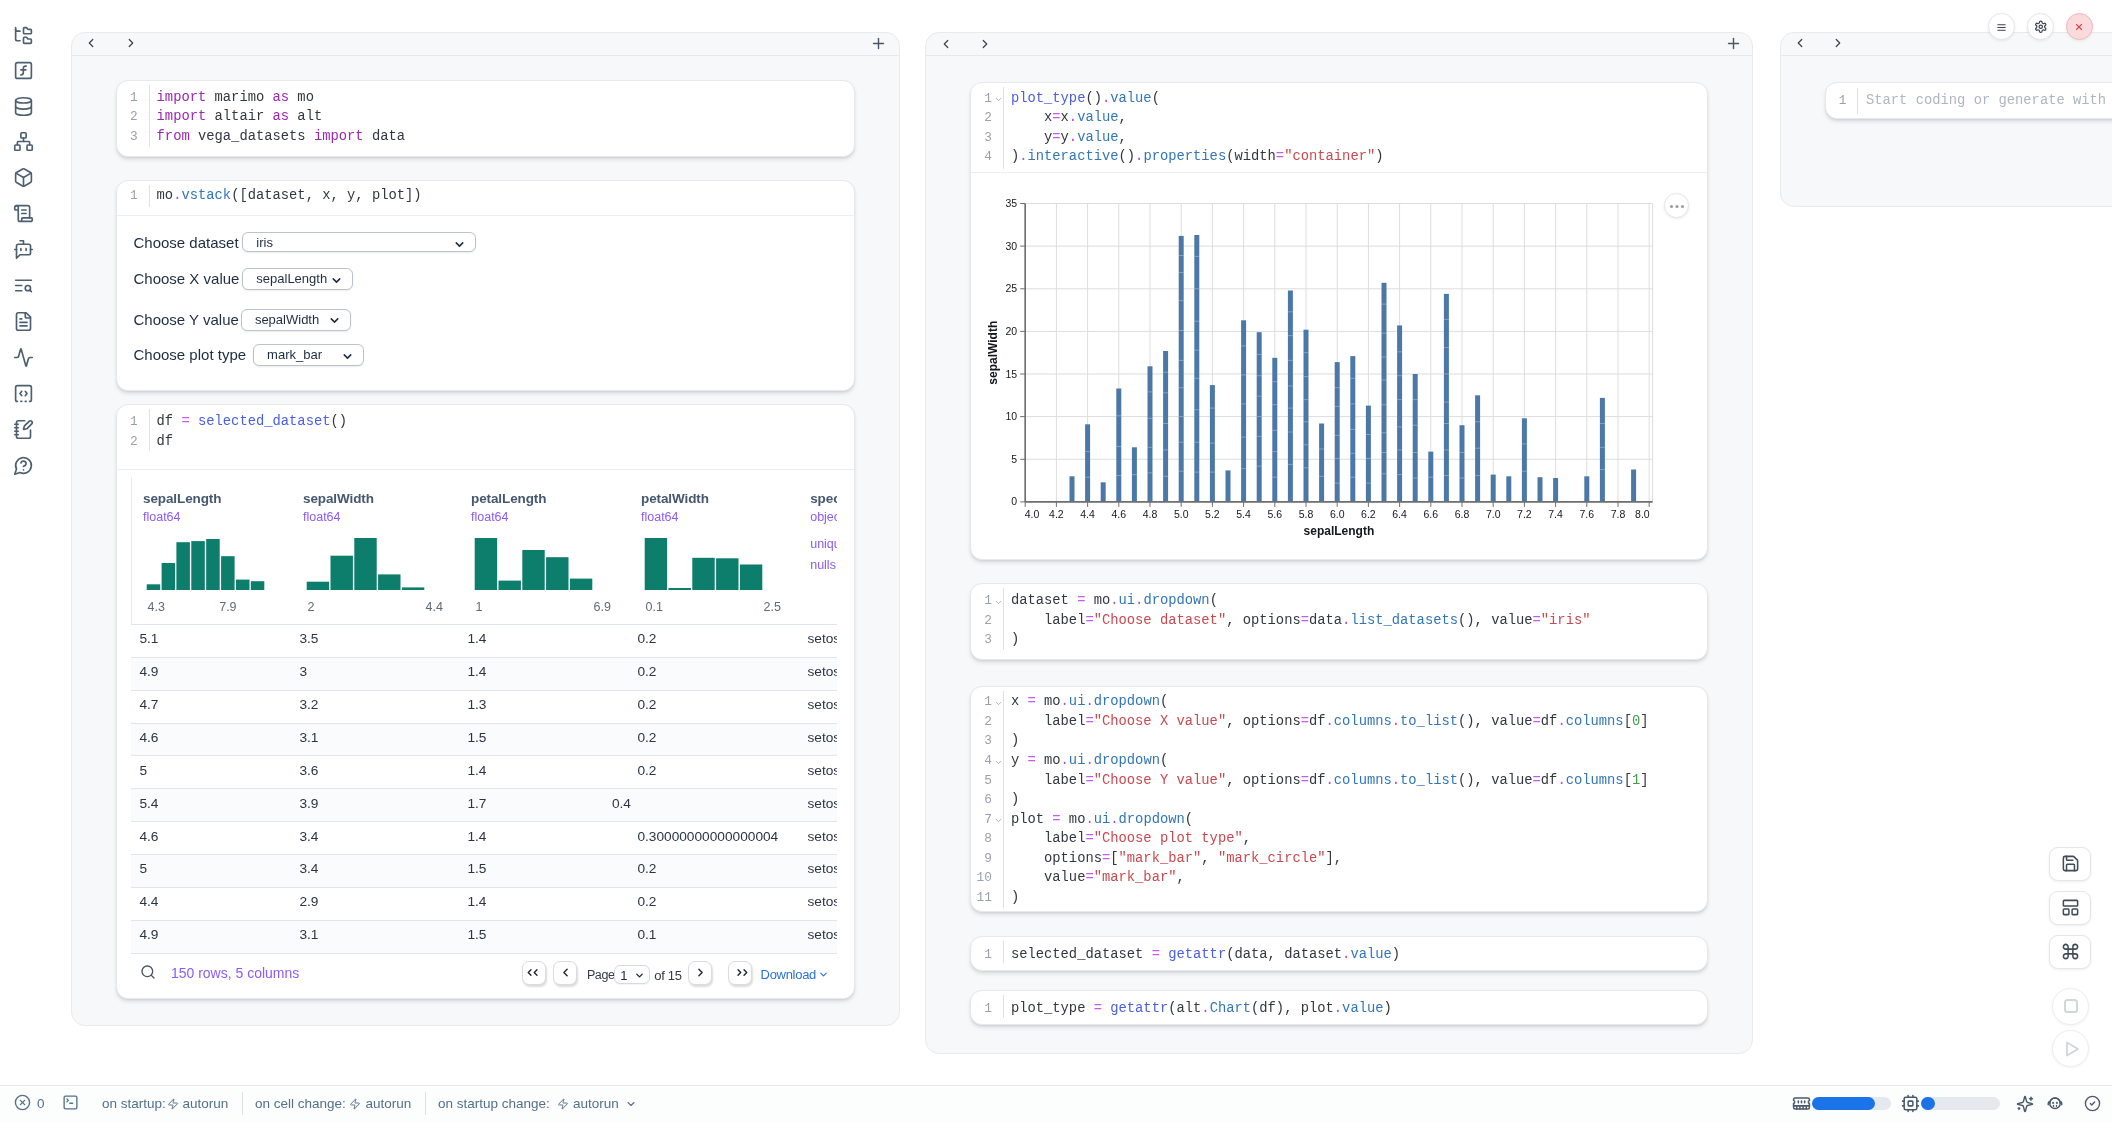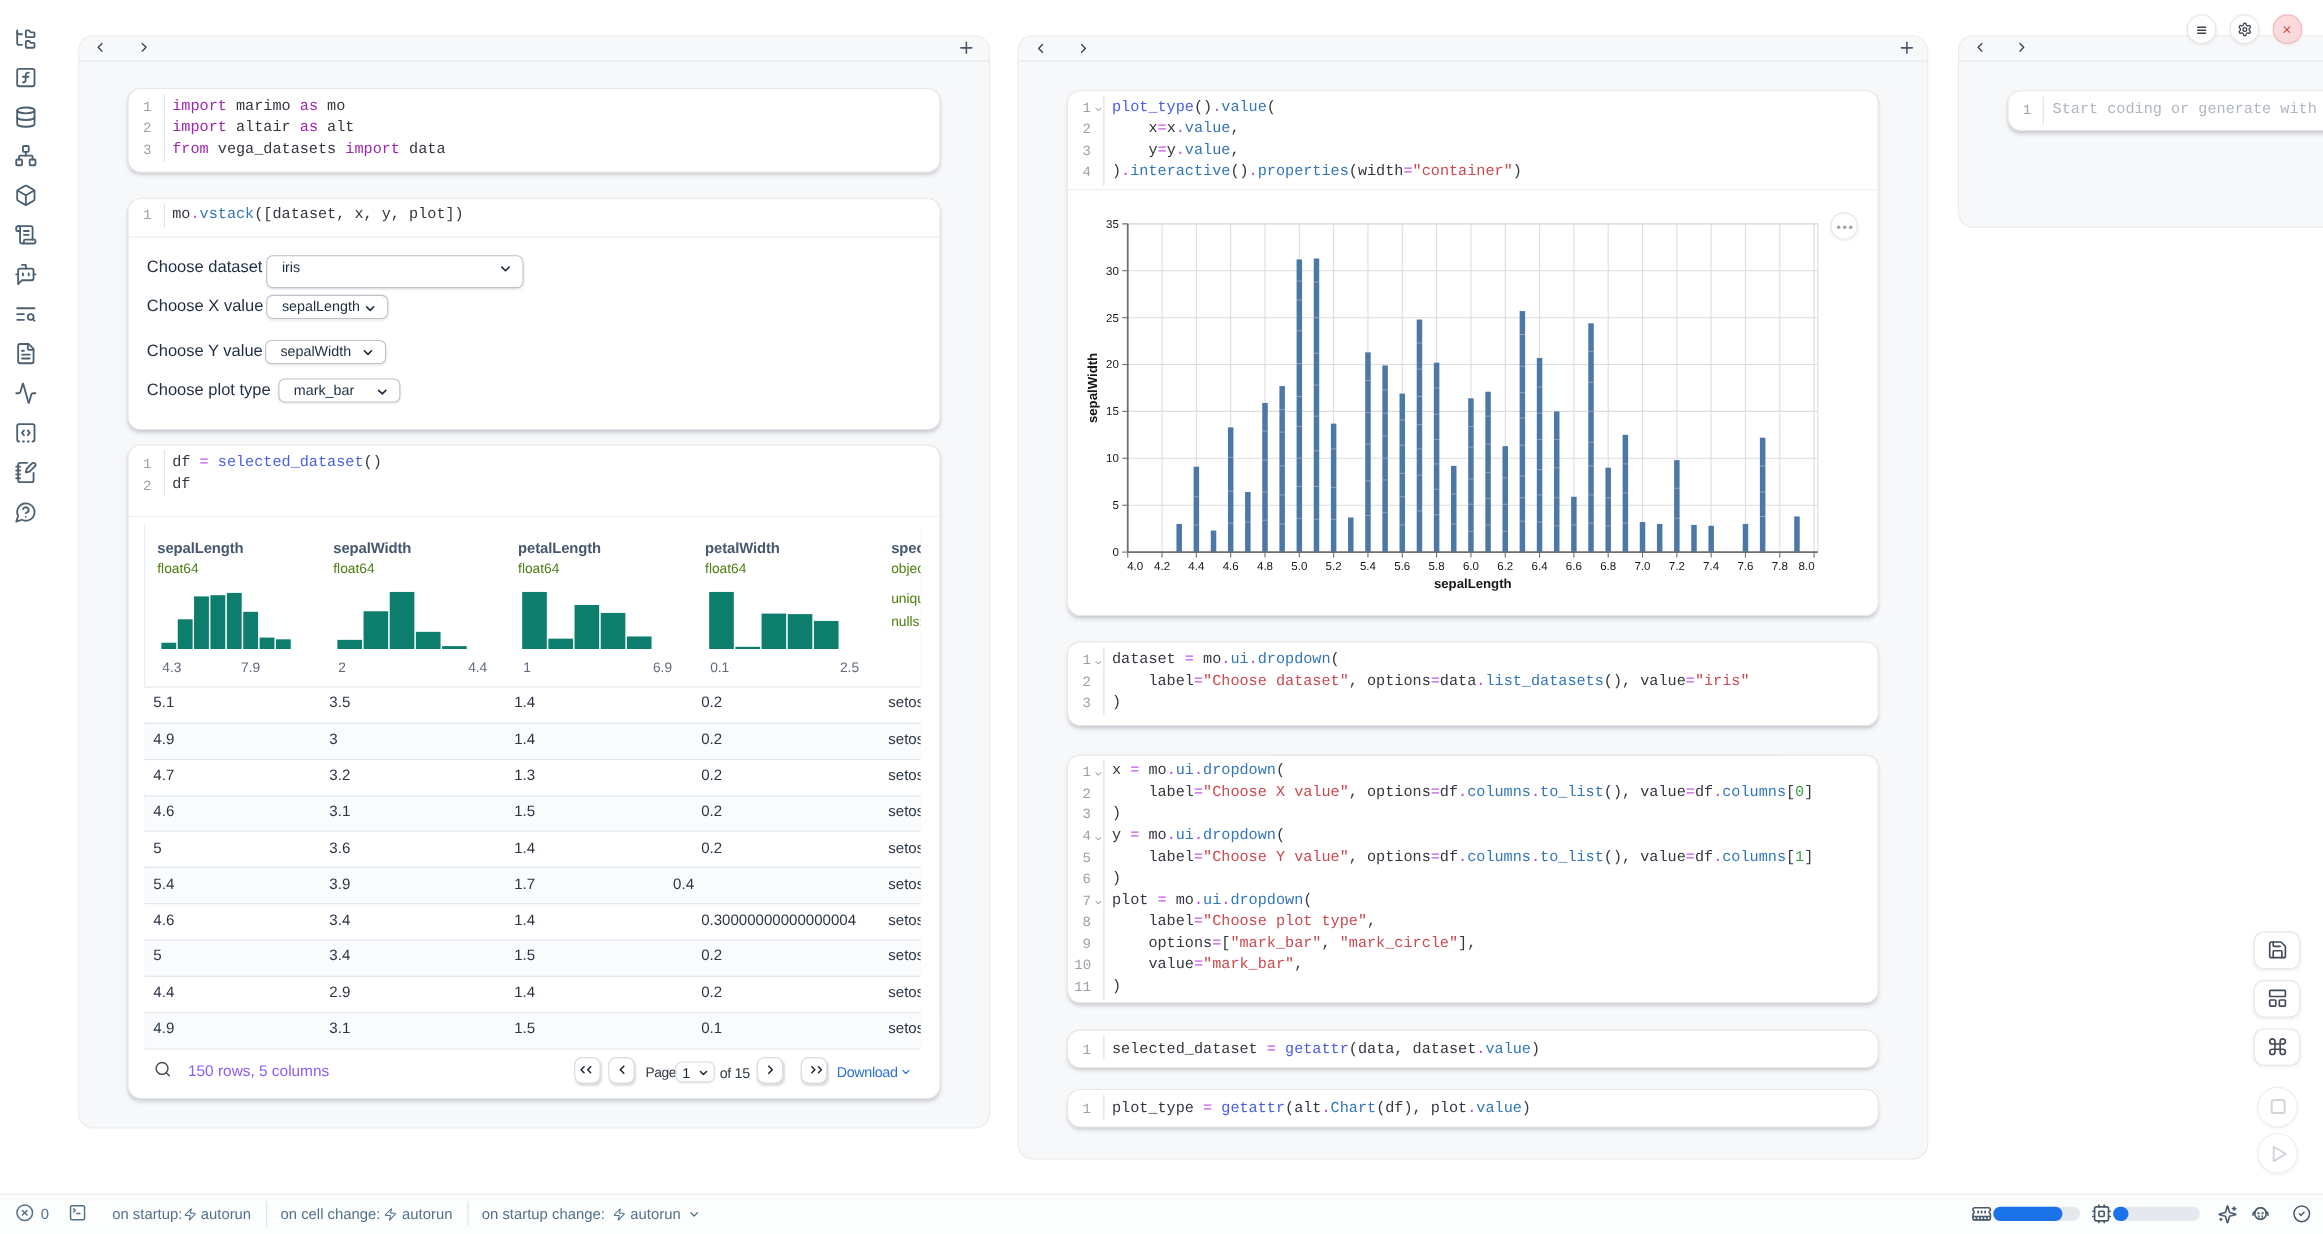--- a/index.html
+++ b/index.html
@@ -14,21 +14,21 @@
 .codewrap { position:absolute; font:13.8px/19.55px "Liberation Mono", monospace; color:#33373f; white-space:pre; }
 .nums { position:absolute; font:12.8px/19.55px "Liberation Mono", monospace; color:#9aa1ab; text-align:right; white-space:pre; }
 .gut { position:absolute; width:1px; background:#dfe1e5; }
 .k { color:#9d27b0; } .o { color:#c75af0; } .d { color:#b14ae0; }
 .f { color:#4a5ee4; } .a { color:#3276b8; } .s { color:#c9494f; } .n { color:#3f9f4a; }
 .lbl { position:absolute; font:15px/20px "Liberation Sans", sans-serif; color:#1f2d42; }
 .sel { position:absolute; background:#fff; border:1px solid #bcc2cb; border-radius:6px;
   box-shadow:0 1px 2px rgba(0,0,0,.08); font:13px/20px "Liberation Sans", sans-serif; color:#1f2d42; padding-left:13px; }
 .selchev { position:absolute; right:9px; top:4.5px; }
 .hdrname { position:absolute; font-weight:bold; font-size:13.5px; color:#46586f; letter-spacing:-.1px; }
-.hdrtype { position:absolute; font-size:12.5px; color:#4d7c0f; white-space:pre; }
+.hdrtype { position:absolute; font-size:12.5px; color:#8b5cf6; white-space:pre; }
 .mm { position:absolute; font-size:12.5px; color:#5f6b7a; }
 .rowtxt { position:absolute; font-size:13.7px; color:#2b3544; }
 .pgbtn { position:absolute; width:24px; height:24px; background:#fff; border:1px solid #d9dce1;
   border-radius:7px; box-shadow:1px 2px 2px rgba(0,0,0,.14); }
 .circbtn { position:absolute; width:27px; height:27px; border-radius:50%; background:#fff;
   border:1px solid #e5e7ea; box-shadow:0 1px 3px rgba(0,0,0,.08); }
 .fab { position:absolute; width:42px; height:34px; background:#fff; border:1px solid #e4e6e9;
   border-radius:9px; box-shadow:0 1px 3px rgba(0,0,0,.07); }
 .fabc { position:absolute; width:37px; height:37px; background:#fff; border:1px solid #eceef0;
   border-radius:50%; box-shadow:0 1px 3px rgba(0,0,0,.06); }
@@ -156,21 +156,21 @@
 <div class="gut" style="left:149.0px;top:85.3px;height:61.650000000000006px"></div>
 <div class="codewrap" style="left:156.6px;top:87.6px"><span class="k">import</span> marimo <span class="k">as</span> mo
 <span class="k">import</span> altair <span class="k">as</span> alt
 <span class="k">from</span> vega_datasets <span class="k">import</span> data</div>
 <div class="cell" style="left:115.6px;top:179.6px;width:739.2px;height:211.7px"></div>
 <div class="nums" style="left:115.6px;top:186.1px;width:22px">1</div>
 <div class="gut" style="left:149.0px;top:184.6px;height:22.55px"></div>
 <div class="codewrap" style="left:156.6px;top:186.1px">mo<span class="d">.</span><span class="a">vstack</span>([dataset, x, y, plot])</div>
 <div class="abs" style="left:116.6px;top:215.4px;width:737.2px;height:1px;background:#eceef0"></div>
 <div class="lbl" style="left:133.5px;top:233px">Choose dataset</div>
-<div class="sel" style="left:242.3px;top:232px;width:233.8px;height:30px">iris<svg class="selchev" width="13" height="13" viewBox="0 0 24 24" fill="none" stroke="#1f2d42" stroke-width="2.8" stroke-linecap="round" stroke-linejoin="round">
+<div class="sel" style="left:242.3px;top:232px;width:233.8px;height:20px">iris<svg class="selchev" width="13" height="13" viewBox="0 0 24 24" fill="none" stroke="#1f2d42" stroke-width="2.8" stroke-linecap="round" stroke-linejoin="round">
       <path d="m6 9 6 6 6-6"></path>
     </svg></div>
 <div class="lbl" style="left:133.5px;top:269.4px">Choose X value</div>
 <div class="sel" style="left:242.3px;top:268.4px;width:110.6px;height:22px">sepalLength<svg class="selchev" width="13" height="13" viewBox="0 0 24 24" fill="none" stroke="#1f2d42" stroke-width="2.8" stroke-linecap="round" stroke-linejoin="round">
       <path d="m6 9 6 6 6-6"></path>
     </svg></div>
 <div class="lbl" style="left:133.5px;top:309.7px">Choose Y value</div>
 <div class="sel" style="left:240.9px;top:308.7px;width:110.3px;height:22px">sepalWidth<svg class="selchev" width="13" height="13" viewBox="0 0 24 24" fill="none" stroke="#1f2d42" stroke-width="2.8" stroke-linecap="round" stroke-linejoin="round">
       <path d="m6 9 6 6 6-6"></path>
     </svg></div>

